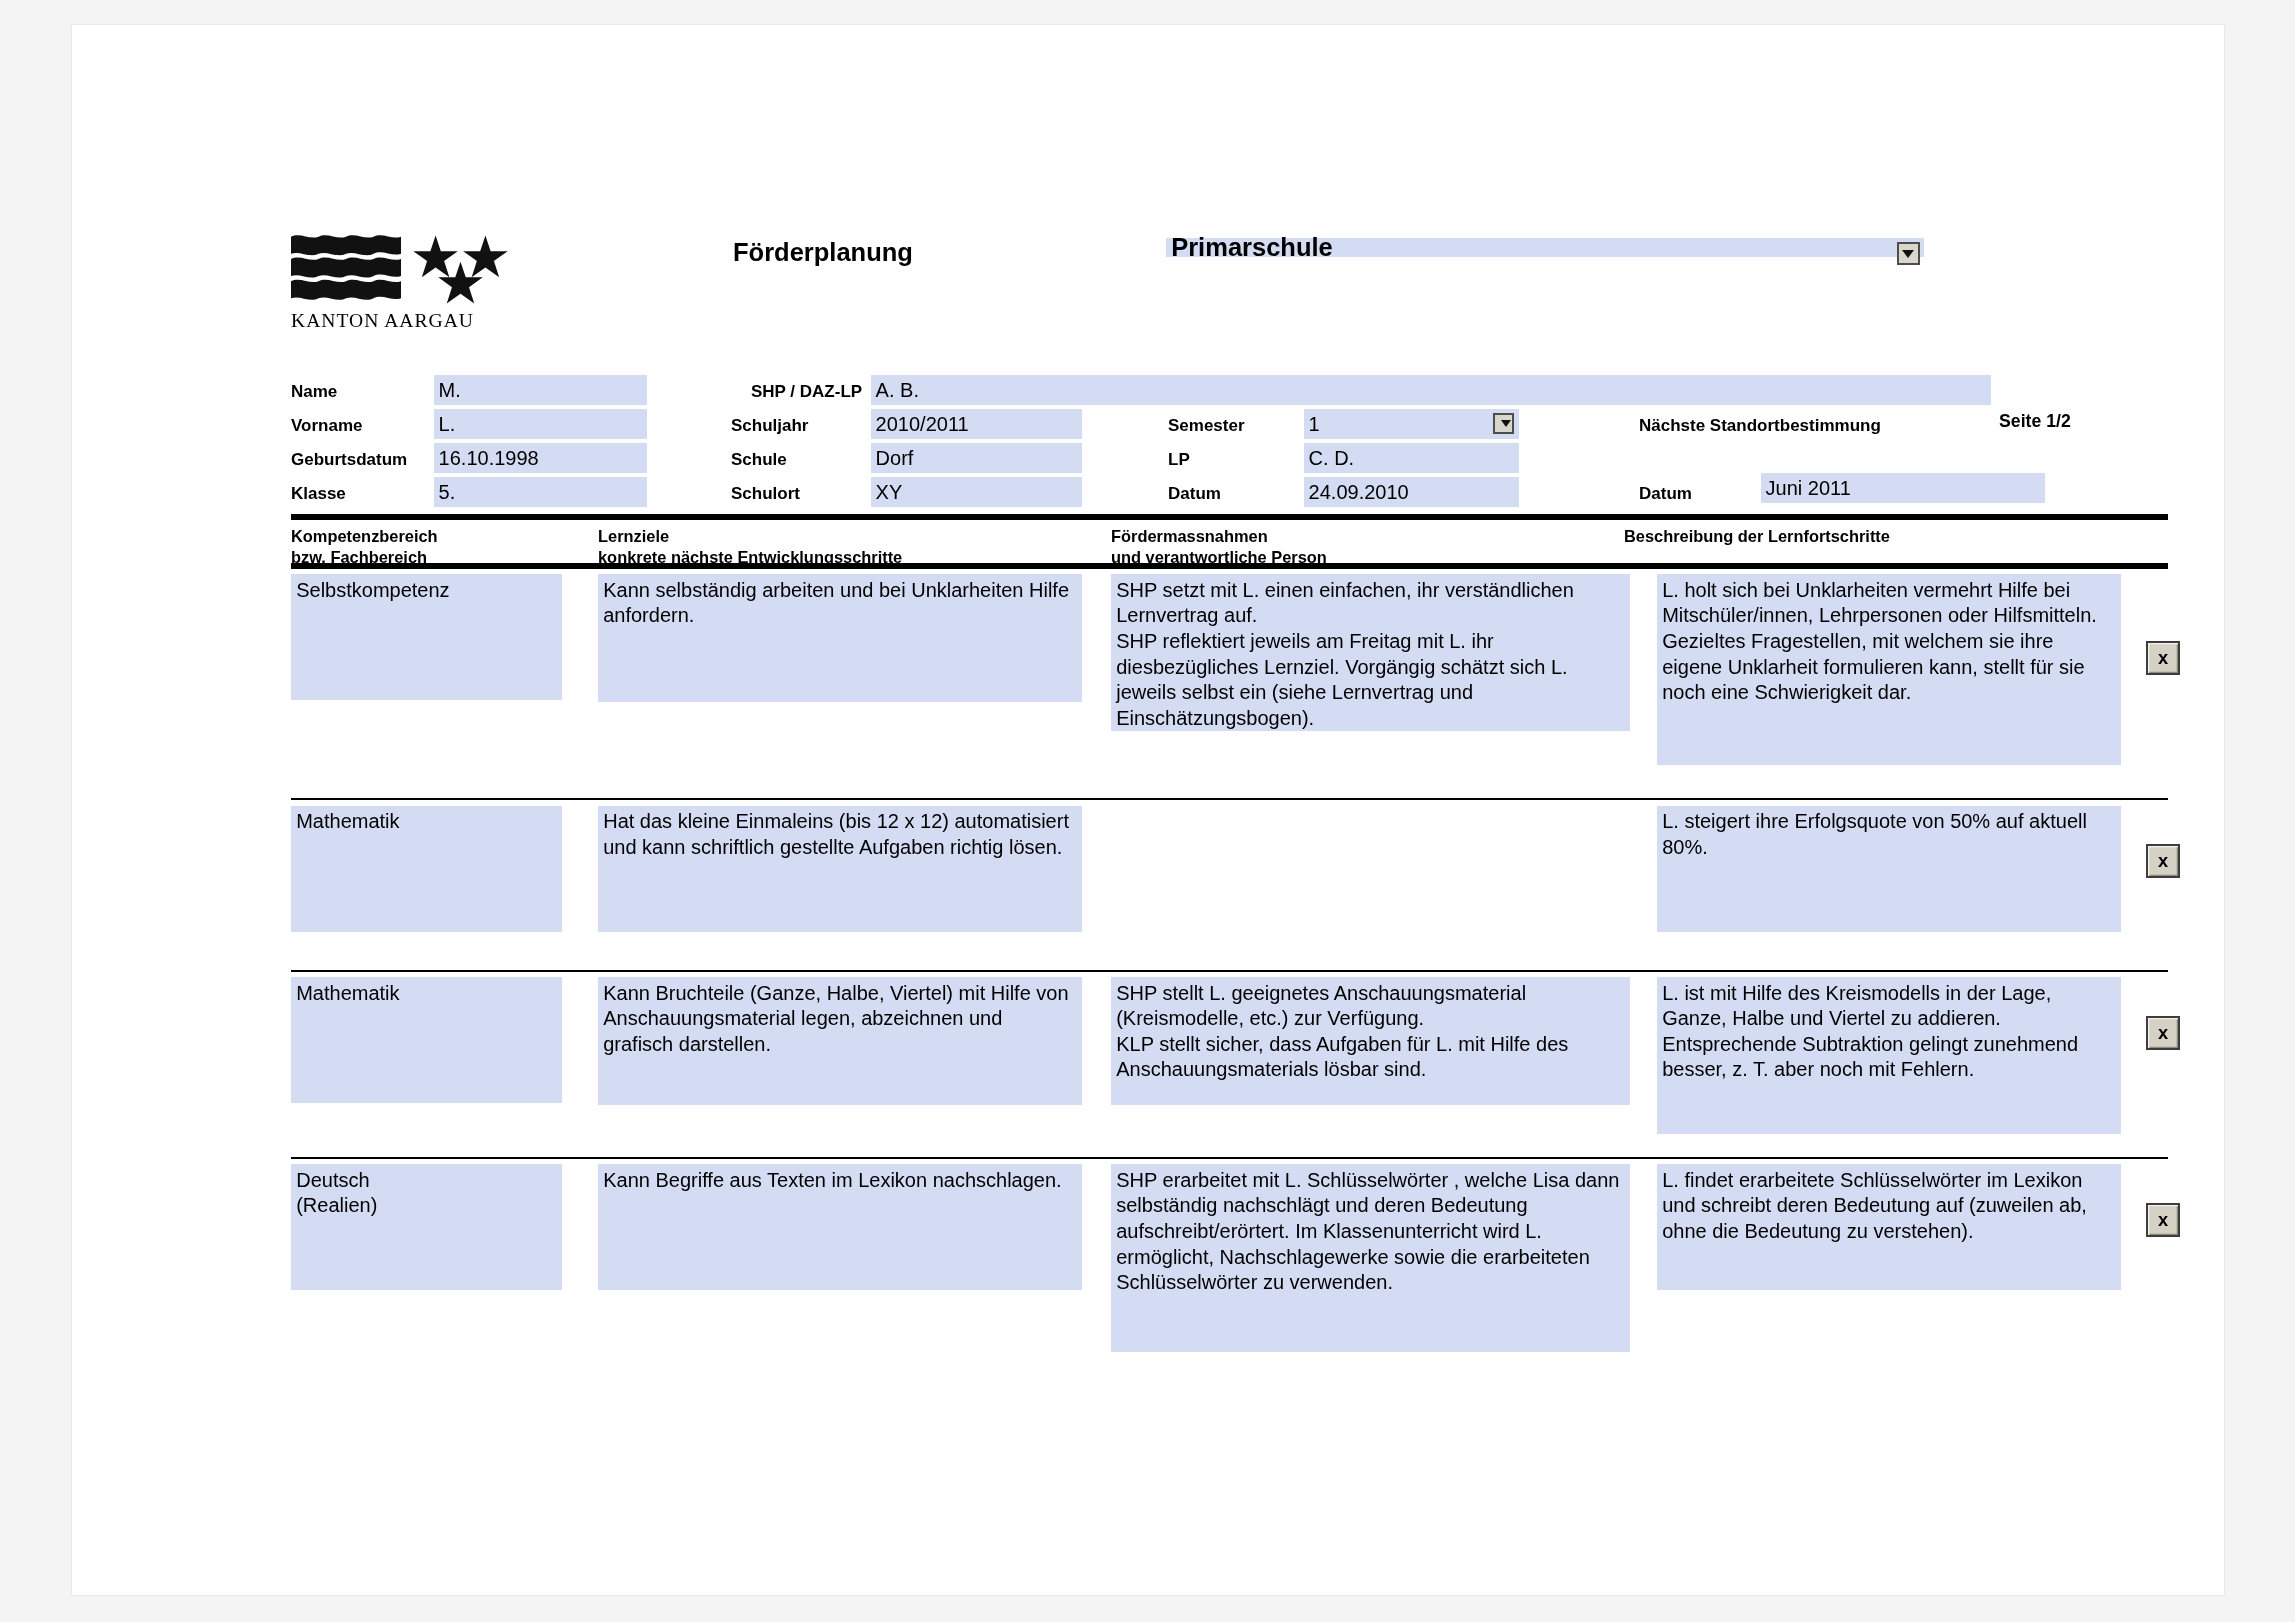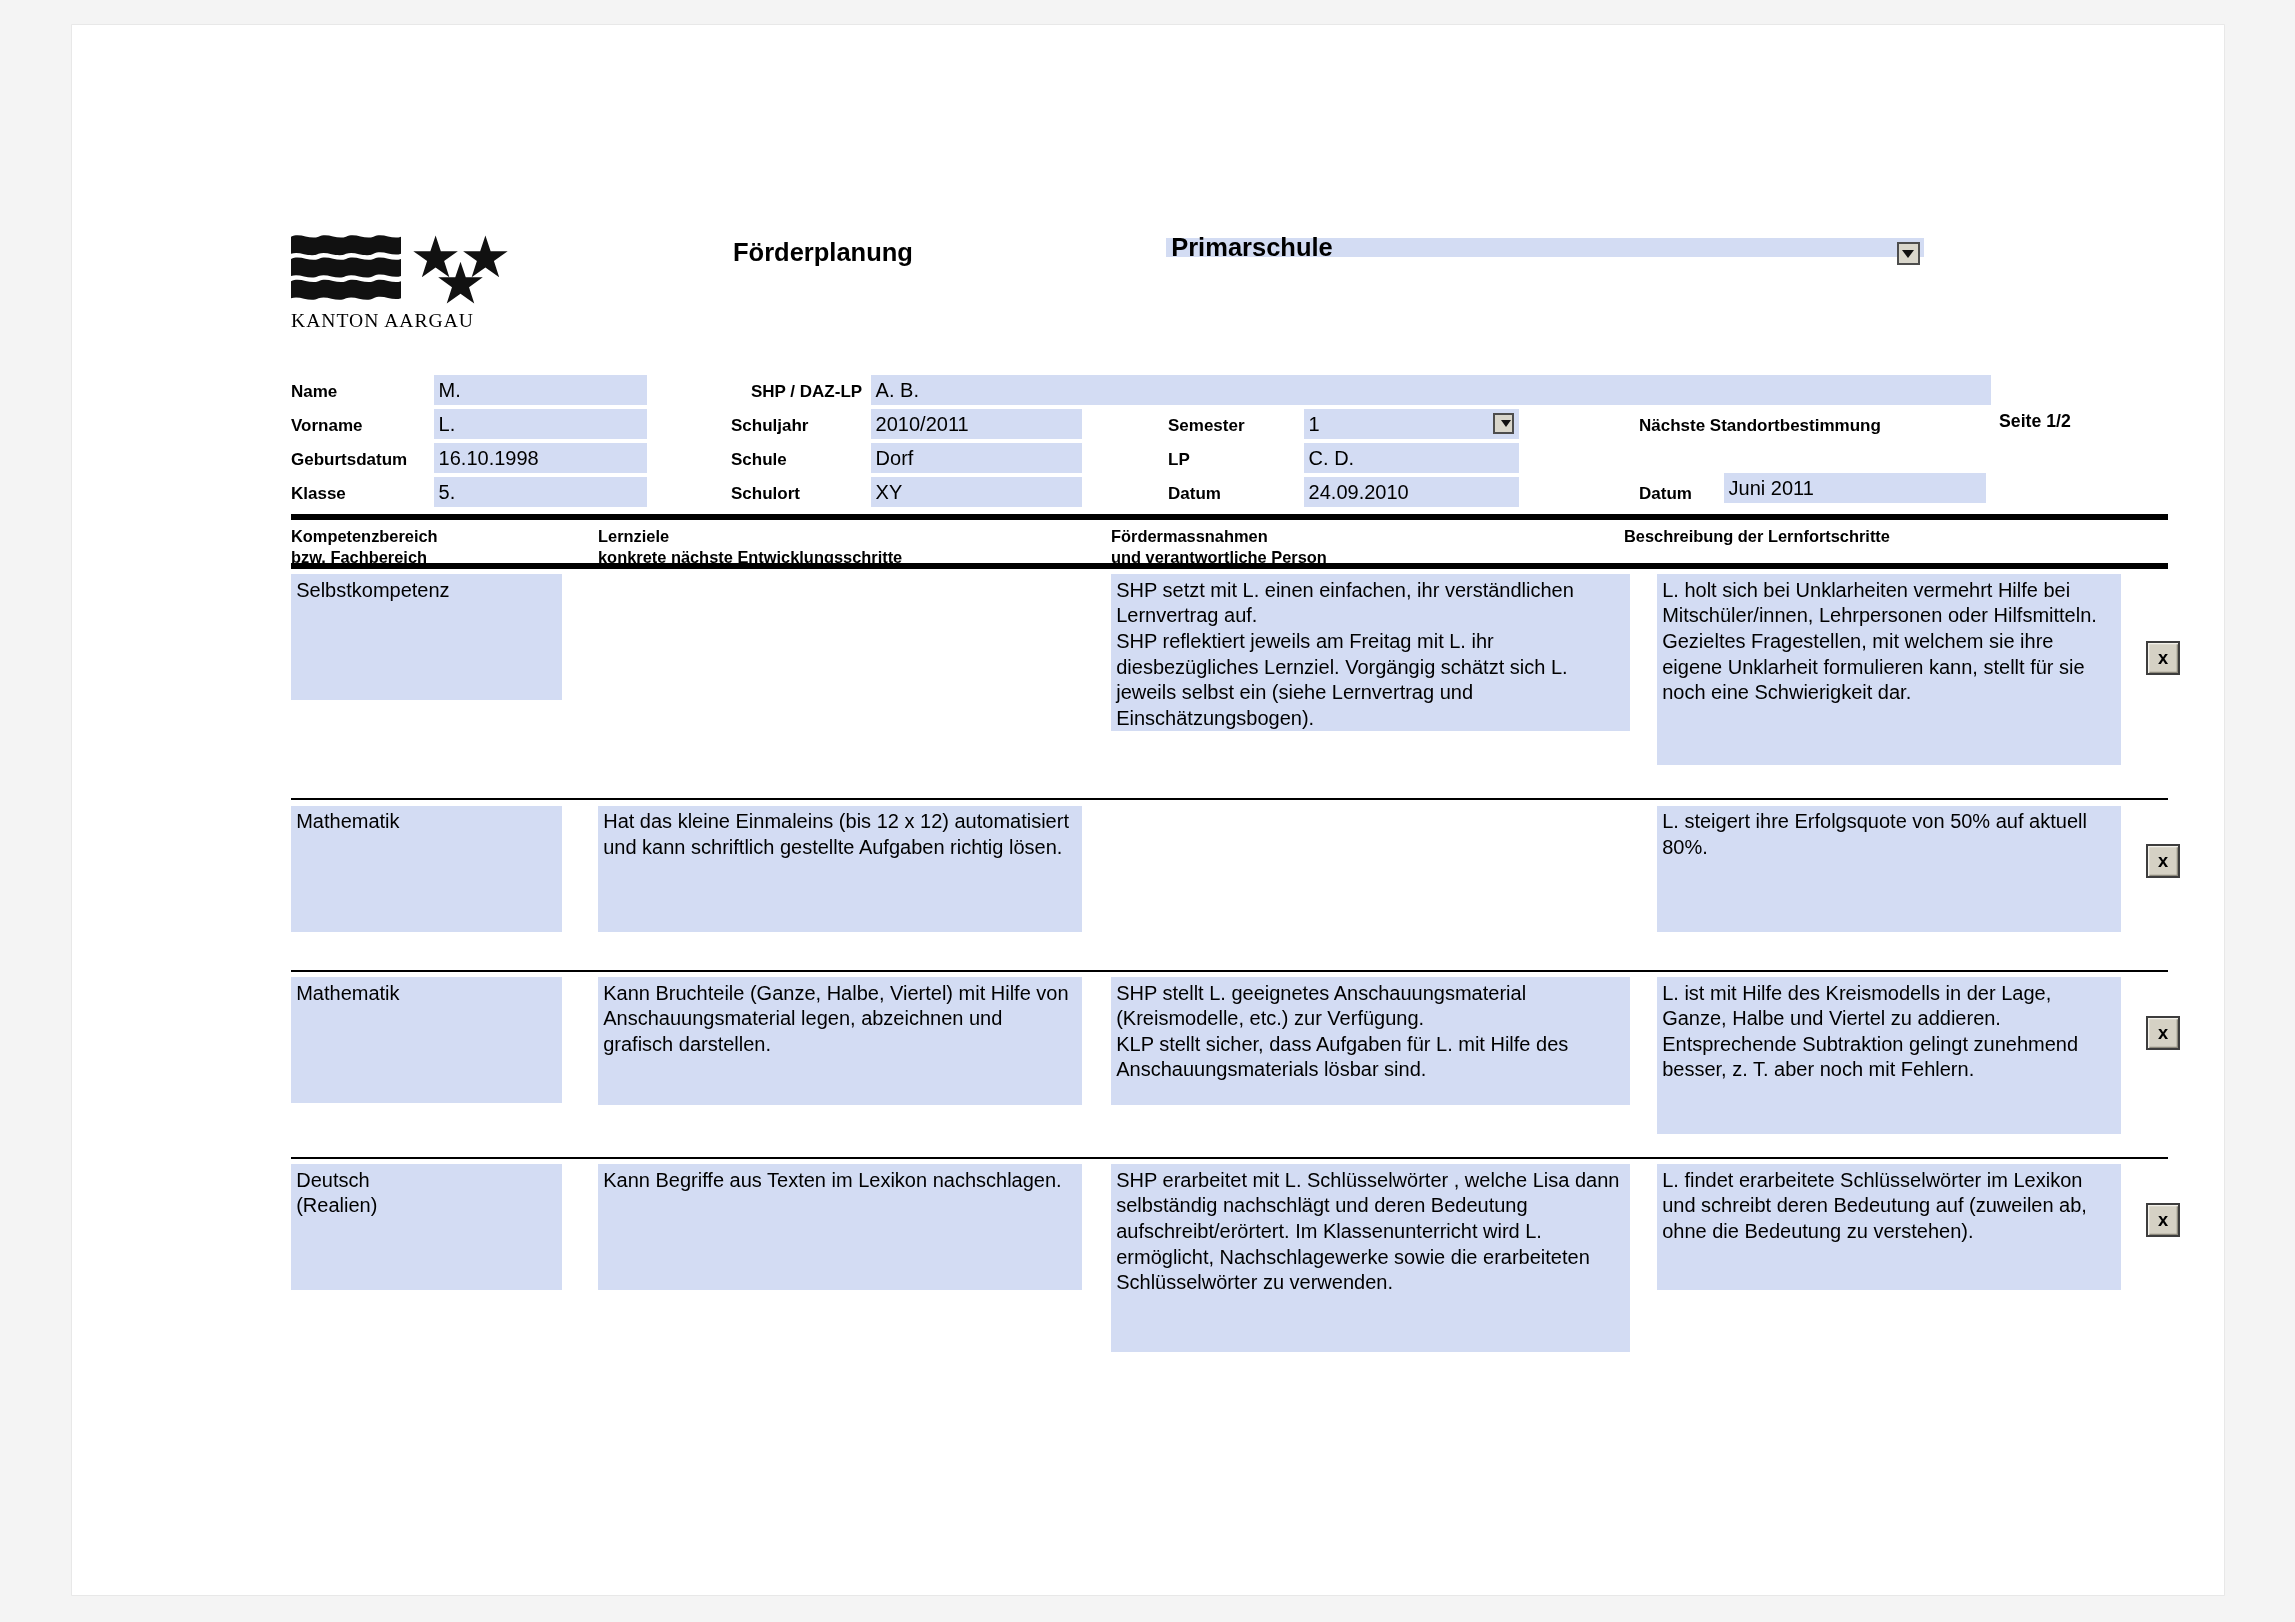--- a/index.html
+++ b/index.html
@@ -291,21 +291,21 @@
       </div>
       <div class="meta-field" style="left:1013px; top:68px; width:215px;">
           <span>C. D.</span>
         </div>
       <div class="meta-field" style="left:1013px; top:102px; width:215px;">
           <span>24.09.2010</span>
         </div>
 
       <div class="meta-label" style="left:1348px; top:41px;">Nächste Standortbestimmung</div>
       <div class="meta-label" style="left:1348px; top:109px;">Datum</div>
-      <div class="meta-field" style="left:1433px; top:98px; width:262px;">
+      <div class="meta-field" style="left:1470px; top:98px; width:284px;">
           <span>Juni 2011</span>
         </div>
     </div>
 
     <div class="seite">Seite 1/2</div>
 
     <div class="table">
 
       <div class="rule-thick"></div>
 
@@ -325,20 +325,21 @@
         <div class="col" style="left:1333px;">
           <div>Beschreibung der Lernfortschritte</div>
           <div></div>
         </div>
       </div>
 
       <div class="row">
         <div class="rule-thick"></div>
         <div class="row-body" style="height:161px;">
           <div class="cell" style="left:0px;   top:5.2px; width:271px;  height:126px;">Selbstkompetenz</div>
+          <div class="cell" style="left:307px; top:5.2px; width:484px;  height:128px;">Kann selbständig arbeiten und bei Unklarheiten Hilfe anfordern.</div>
           <div class="cell" style="left:820px;top:5.2px; width:519px;  height:157px;">SHP setzt mit L. einen einfachen, ihr verständlichen Lernvertrag auf.
 SHP reflektiert jeweils am Freitag mit L. ihr diesbezügliches Lernziel. Vorgängig schätzt sich L.  jeweils selbst ein (siehe Lernvertrag und Einschätzungsbogen).</div>
           <div class="cell" style="left:1366px;top:5.2px; width:464px;  height:191px;">L. holt sich bei Unklarheiten vermehrt Hilfe bei Mitschüler/innen, Lehrpersonen oder Hilfsmitteln. Gezieltes Fragestellen, mit welchem sie ihre eigene Unklarheit formulieren kann, stellt für sie noch eine Schwierigkeit dar.</div>
           <div class="delete-btn" style="left:1855px; top:72px;">x</div>
         </div>
       </div>
       <div class="row-gap" style="height:63px;"></div>
 
       <div class="row">
         <div class="rule-thin"></div>

